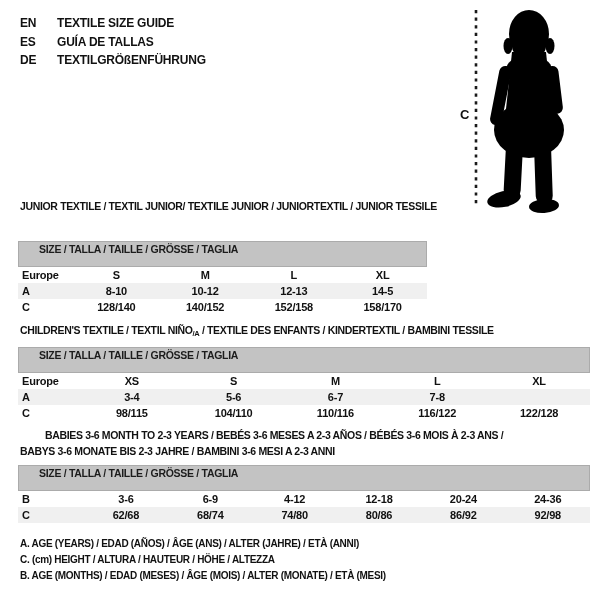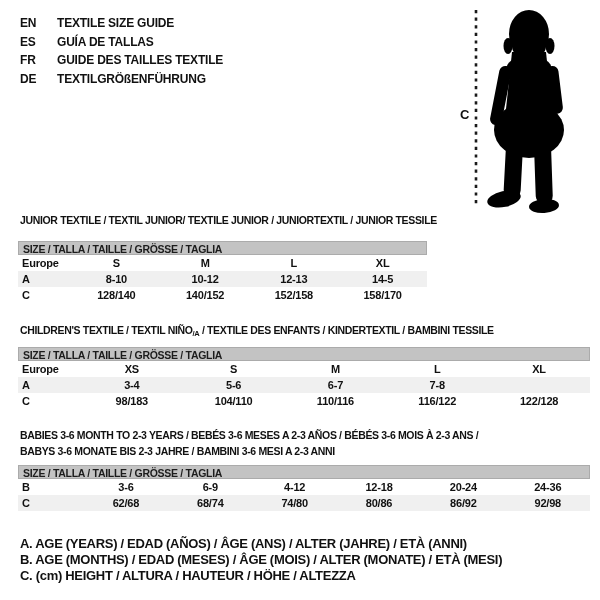--- a/index.html
+++ b/index.html
@@ -18,53 +18,49 @@
   .marker-label{position:absolute;left:12px;top:101px;font-size:13px;font-weight:700;}
   .figure-svg{position:absolute;left:0;top:0;}
   
   .section-title{
     position:absolute;left:20px;font-size:10.5px;font-weight:700;
     letter-spacing:-0.35px;white-space:nowrap;line-height:16px;color:#111;
   }
   .section-title sub{font-size:7.5px;vertical-align:-2px;}
   .tbl{position:absolute;left:18px;}
   .tbl-head{
-    height:14px;line-height:14px;background:#c3c3c3;border:1px solid #ababab;
-    box-sizing:border-box;padding-left:4px;font-size:10.5px;font-weight:700;
+    height:26px;line-height:14px;background:#c3c3c3;border:1px solid #ababab;
+    box-sizing:border-box;padding-left:20px;font-size:10.5px;font-weight:700;
     letter-spacing:-0.3px;color:#1c1c1c;white-space:nowrap;overflow:hidden;
   }
   .tbl-row{display:flex;height:16px;line-height:16px;font-size:11px;font-weight:700;letter-spacing:-0.2px;}
   .tbl-row.alt{background:#f0f0f0;}
   .cell{text-align:center;overflow:hidden;white-space:nowrap;}
   .cell.lbl{text-align:left;padding-left:4px;box-sizing:border-box;}
   
   .t1 .cell.lbl{width:13.2%;} .t1 .cell.val{width:21.7%;}
   .t2 .cell.lbl{width:11%;}   .t2 .cell.val{width:17.8%;}
   .t3 .cell.lbl{width:11.5%;} .t3 .cell.val{width:14.75%;}
   
   .footnotes{position:absolute;left:20px;top:536px;}
-  .footnote-line{font-size:13px;font-weight:700;letter-spacing:-0.3px;line-height:16px;white-space:nowrap;}
+  .footnote-line{font-size:10px;font-weight:700;letter-spacing:-0.3px;line-height:16px;white-space:nowrap;}
 </style>
 </head>
 <body>
 
 <div class="page">
 
   <div class="lang-header">
     <div class="lang-row">
       <span class="lang-code">EN</span>
       <span class="lang-label">TEXTILE SIZE GUIDE</span>
     </div>
     <div class="lang-row">
       <span class="lang-code">ES</span>
       <span class="lang-label">GUÍA DE TALLAS</span>
-    </div>
-    <div class="lang-row">
-      <span class="lang-code">FR</span>
-      <span class="lang-label">GUIDE DES TAILLES TEXTILE</span>
     </div>
     <div class="lang-row">
       <span class="lang-code">DE</span>
       <span class="lang-label">TEXTILGRÖßENFÜHRUNG</span>
     </div>
   </div>
 
   <div class="figure-area">
     <span class="marker-label">C</span>
     <svg class="figure-svg" width="148" height="212" viewBox="0 0 148 212" xmlns="http://www.w3.org/2000/svg">
@@ -87,21 +83,21 @@
 
         <rect x="58" y="132" width="17" height="60" rx="8" transform="rotate(3 66 140)"></rect>
         <rect x="86" y="132" width="17" height="66" rx="8" transform="rotate(-2 94 140)"></rect>
 
         <ellipse cx="56" cy="193" rx="17" ry="8" transform="rotate(-12 56 193)"></ellipse>
         <ellipse cx="96" cy="200" rx="15" ry="7" transform="rotate(-4 96 200)"></ellipse>
       </g>
     </svg>
   </div>
 
-  <div class="section-title" style="top:212px;text-align:center;">JUNIOR TEXTILE / TEXTIL JUNIOR/ TEXTILE JUNIOR / JUNIORTEXTIL / JUNIOR TESSILE</div>
+  <div class="section-title" style="top:198px;text-align:center;">JUNIOR TEXTILE / TEXTIL JUNIOR/ TEXTILE JUNIOR / JUNIORTEXTIL / JUNIOR TESSILE</div>
   <div class="tbl t1" style="top:241px;width:409px;">
     <div class="tbl-head">SIZE / TALLA / TAILLE / GRÖSSE / TAGLIA</div>
     <div class="tbl-row">
       <span class="cell lbl">Europe</span>
       <span class="cell val">S</span>
       <span class="cell val">M</span>
       <span class="cell val">L</span>
       <span class="cell val">XL</span>
     </div>
     <div class="tbl-row alt">
@@ -135,30 +131,30 @@
     </div>
     <div class="tbl-row alt">
       <span class="cell lbl">A</span>
       <span class="cell val">3-4</span>
       <span class="cell val">5-6</span>
       <span class="cell val">6-7</span>
       <span class="cell val">7-8</span>
     </div>
     <div class="tbl-row">
       <span class="cell lbl">C</span>
-      <span class="cell val">98/183</span>
+      <span class="cell val">98/115</span>
       <span class="cell val">104/110</span>
       <span class="cell val">110/116</span>
       <span class="cell val">116/122</span>
       <span class="cell val">122/128</span>
     </div>
   </div>
 
   <div class="section-title" style="top:427px;">
-    <span style="display:block;">BABIES 3-6 MONTH TO 2-3 YEARS / BEBÉS 3-6 MESES A 2-3 AÑOS / BÉBÉS 3-6 MOIS À 2-3 ANS /</span>
+    <span style="display:block;margin-left:25px;">BABIES 3-6 MONTH TO 2-3 YEARS / BEBÉS 3-6 MESES A 2-3 AÑOS / BÉBÉS 3-6 MOIS À 2-3 ANS /</span>
     <span style="display:block;">BABYS 3-6 MONATE BIS 2-3 JAHRE / BAMBINI 3-6 MESI A 2-3 ANNI</span>
   </div>
   <div class="tbl t3" style="top:465px;width:572px;">
     <div class="tbl-head">SIZE / TALLA / TAILLE / GRÖSSE / TAGLIA</div>
     <div class="tbl-row">
       <span class="cell lbl">B</span>
       <span class="cell val">3-6</span>
       <span class="cell val">6-9</span>
       <span class="cell val">4-12</span>
       <span class="cell val">12-18</span>
@@ -171,17 +167,17 @@
       <span class="cell val">68/74</span>
       <span class="cell val">74/80</span>
       <span class="cell val">80/86</span>
       <span class="cell val">86/92</span>
       <span class="cell val">92/98</span>
     </div>
   </div>
 
   <div class="footnotes">
     <div class="footnote-line">A. AGE (YEARS) / EDAD (AÑOS) / ÂGE (ANS) / ALTER (JAHRE) / ETÀ (ANNI)</div>
+    <div class="footnote-line">C. (cm) HEIGHT / ALTURA / HAUTEUR / HÖHE / ALTEZZA</div>
     <div class="footnote-line">B. AGE (MONTHS) / EDAD (MESES) / ÂGE (MOIS) / ALTER (MONATE) / ETÀ (MESI)</div>
-    <div class="footnote-line">C. (cm) HEIGHT / ALTURA / HAUTEUR / HÖHE / ALTEZZA</div>
   </div>
 
 </div>
 
 </body></html>

